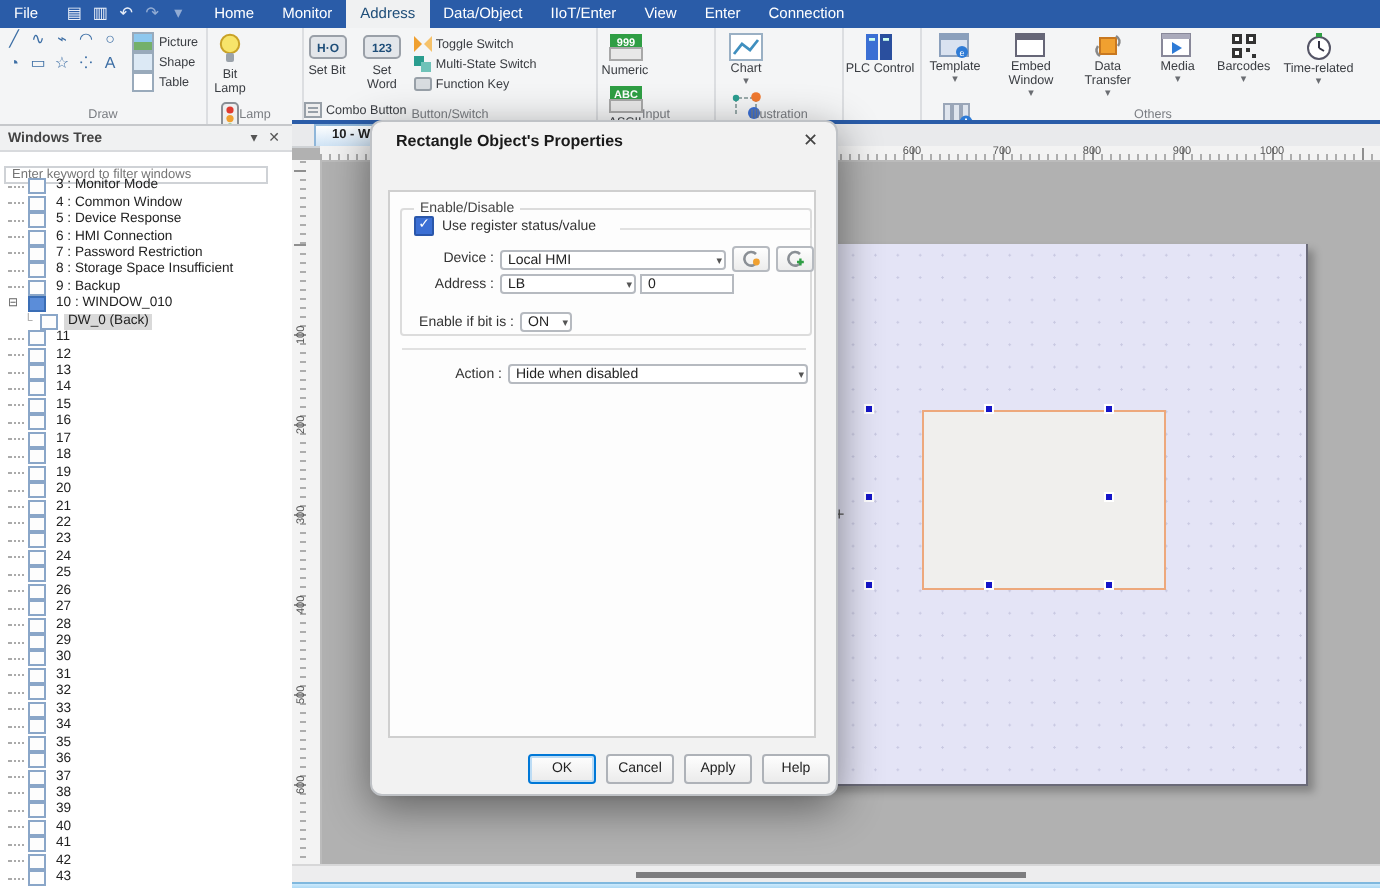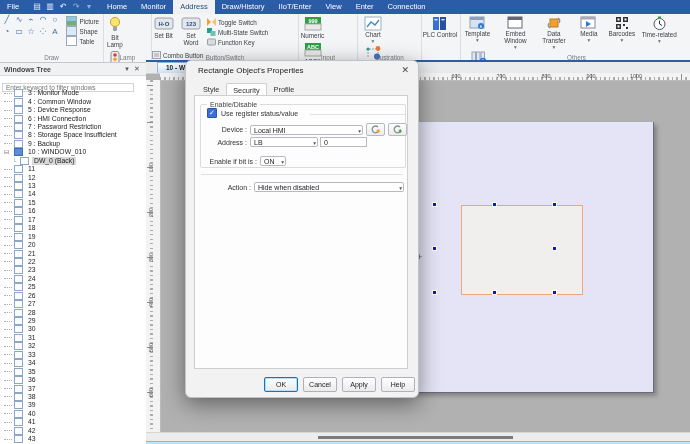--- a/index.html
+++ b/index.html
@@ -74,21 +74,21 @@
            border:1.5px solid #eda87c;}
   .hdl{position:absolute;width:5px;height:5px;background:#1515c8;border:1px solid #fff;box-sizing:border-box;}
   #crosshair{position:absolute;left:257px;top:173px;width:9px;height:9px;color:#555;font-size:9px;line-height:9px;}
   #hscroll{position:absolute;left:0;top:372px;width:544px;height:9px;background:#ededee;border-top:1px solid #d7d7d8;}
   #hthumb{position:absolute;left:172px;top:3px;width:195px;height:3px;background:#7d7d7f;}
   #bottomline{position:absolute;left:0;top:381px;width:544px;height:3px;
               background:linear-gradient(#cdeafc,#9fd2f2);border-top:1px solid #7fb8de;}
   
   #dlg{position:absolute;left:185px;top:60px;width:232px;height:336px;background:#f2f2f2;
        border:1px solid #bfc2c6;border-radius:6px;box-shadow:0 6px 22px rgba(0,0,0,.45);z-index:50;}
-  #dlg-title{position:absolute;left:12px;top:5px;font-size:8px;color:#1a1a1a;}
+  #dlg-title{position:absolute;left:12px;top:5px;font-size:8px;color:#1a1a1a;font-weight:bold;}
   #dlg-close{position:absolute;right:9px;top:4px;font-size:9px;color:#444;}
   #dlg-tabs{position:absolute;left:10px;top:21px;display:flex;font-size:7.3px;color:#333;}
   .dtab{padding:2px 6px;border:1px solid transparent;border-bottom:none;cursor:default;}
   .dtab.active{background:#fdfdfd;border-color:#cfcfcf;border-radius:2px 2px 0 0;position:relative;top:1px;}
   #dlg-panel{position:absolute;left:8px;top:34px;width:214px;height:274px;background:#fdfdfd;
              border:1px solid #cfcfcf;box-sizing:border-box;}
   #grpbox{position:absolute;left:5px;top:8px;width:204px;height:62px;border:1px solid #dcdcdc;border-radius:2px;}
   #grpbox-label{position:absolute;left:6px;top:-4px;background:#fdfdfd;padding:0 3px;font-size:7px;color:#444;}
   .frow{position:absolute;display:flex;align-items:center;font-size:7px;color:#333;}
   .flabel{display:inline-block;text-align:right;}
@@ -120,21 +120,21 @@
       <span class="qi">▤</span>
       <span class="qi">▥</span>
       <span class="qi">↶</span>
       <span class="qi dim">↷</span>
       <span class="qi dim">▾</span>
     </span>
     <span id="menu-tabs" style="display:flex;align-items:center;">
         <span class="ttab">Home</span>
         <span class="ttab">Monitor</span>
         <span class="ttab active">Address</span>
-        <span class="ttab">Draw/History</span>
+        <span class="ttab">Data/Object</span>
         <span class="ttab">IIoT/Enter</span>
         <span class="ttab">View</span>
         <span class="ttab">Enter</span>
         <span class="ttab">Connection</span>
       </span>
   </div>
 
   <div id="ribbon">
 
     <div class="rgroup" style="width:103px;">
@@ -656,25 +656,20 @@
     </div>
     <div id="hscroll">
       <div id="hthumb"></div>
     </div>
     <div id="bottomline"></div>
   </div>
 
   <div id="dlg">
     <div id="dlg-title">Rectangle Object's Properties</div>
     <div id="dlg-close">✕</div>
-    <div id="dlg-tabs">
-        <span class="dtab">Style</span>
-        <span class="dtab active">Security</span>
-        <span class="dtab">Profile</span>
-      </div>
     <div id="dlg-panel">
       <div id="grpbox">
         <span id="grpbox-label">Enable/Disable</span>
       </div>
       <div class="frow" style="left:12px;top:12px;width:190px;">
         <span class="chk">✓</span>
         <span>Use register status/value</span>
         <span class="sep" style="left:103px;top:6px;width:96px;"></span>
       </div>
       <div class="frow" style="left:0;top:27px;width:212px;">

